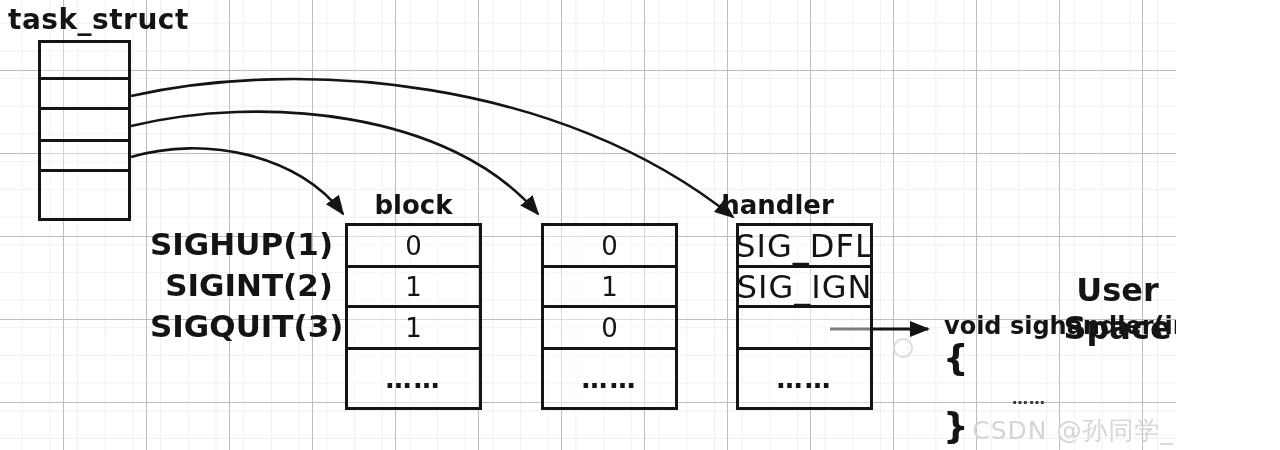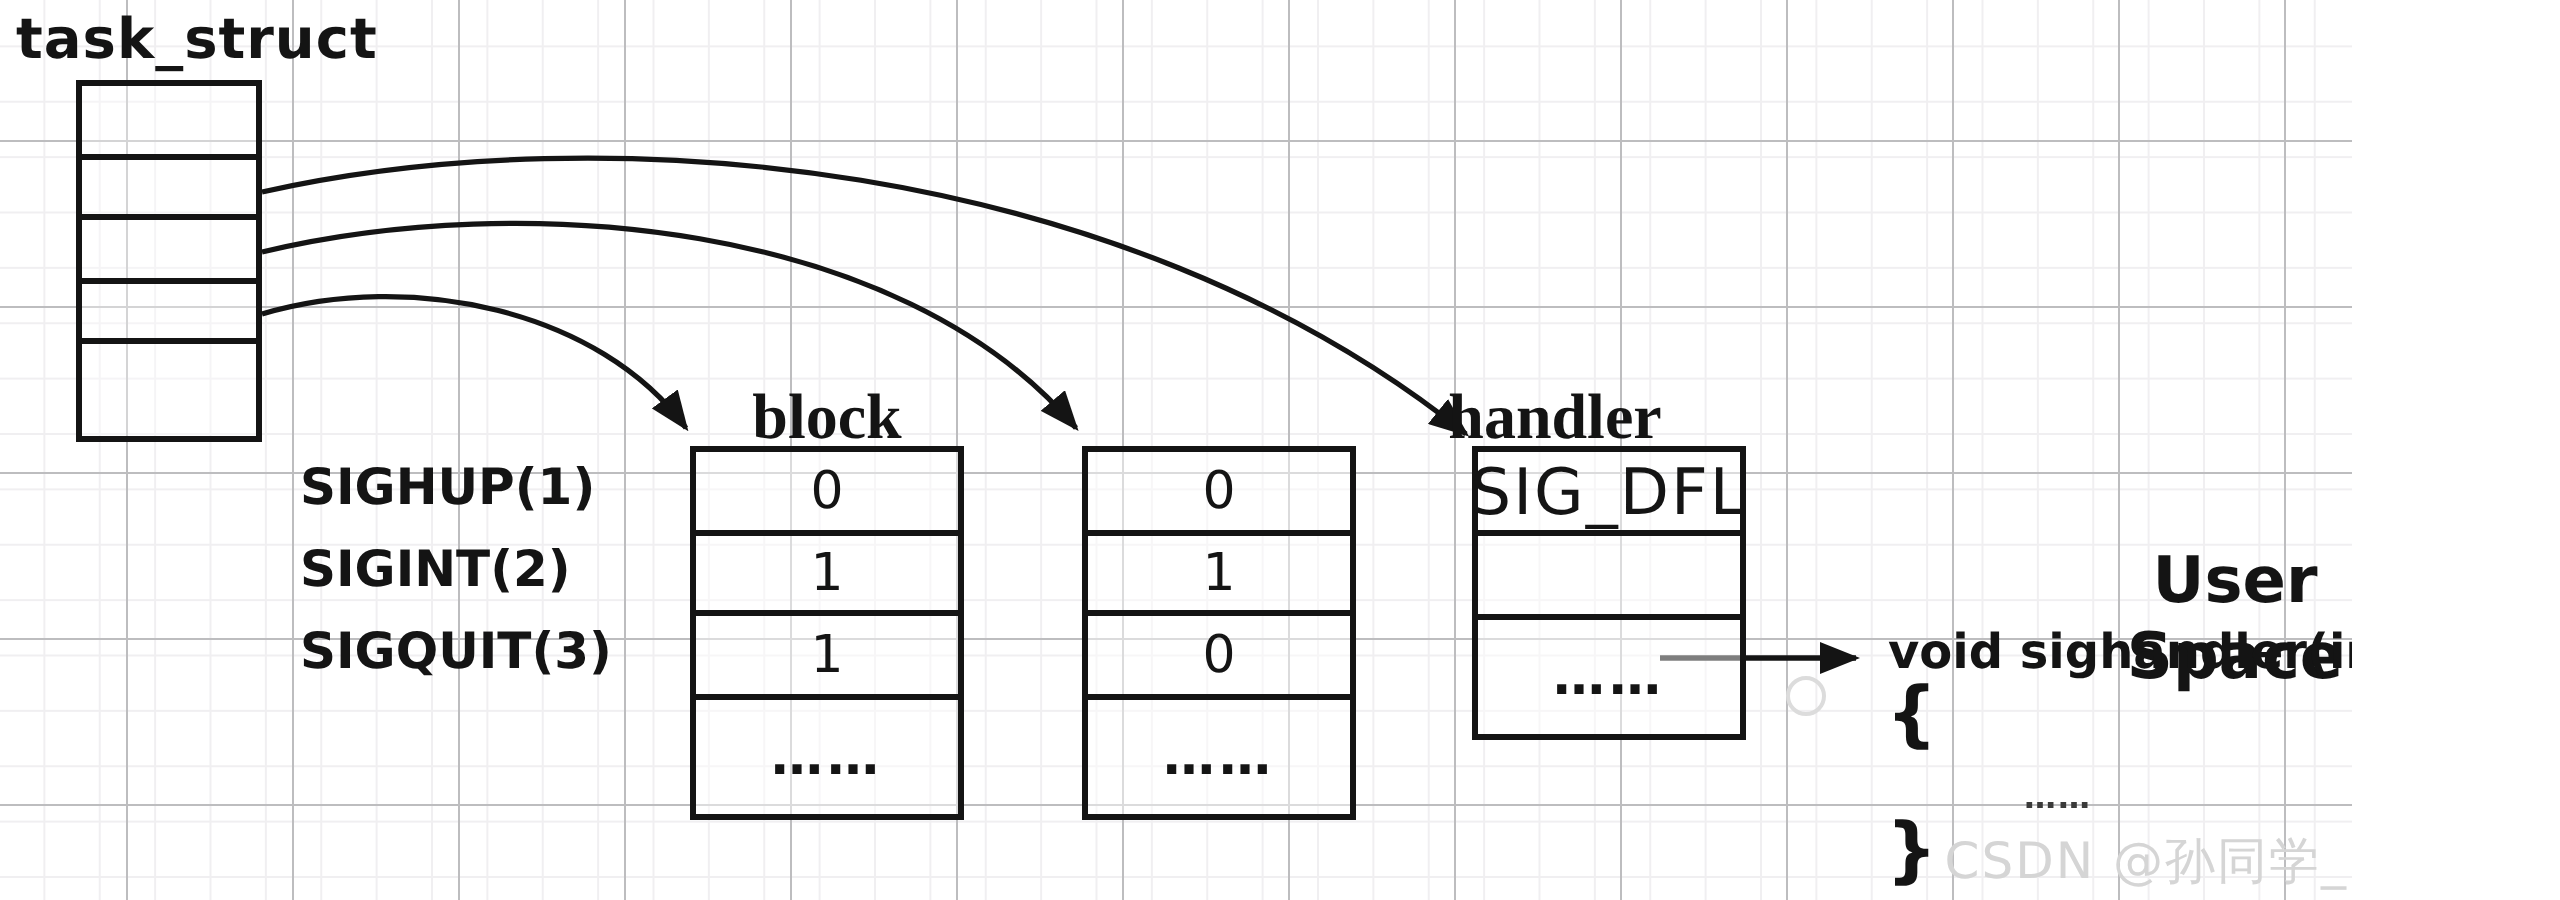--- a/index.html
+++ b/index.html
@@ -27,22 +27,22 @@
   
   .tbl{border:3px solid #141414; width:131px; background:rgba(255,255,255,0.45);}
   .tbl .cell{
     border-bottom:3px solid #141414;
     display:flex; align-items:center; justify-content:center;
     font-size:26px; line-height:1;
   }
   .tbl .cell:last-child{border-bottom:none;}
   .tbl .cell.mono{font-size:32px; letter-spacing:1px;}
   .dots{font-weight:bold; font-size:20px; letter-spacing:2px;}
-  .colhead{font-size:32px; font-weight:600; text-align:center;font-family:Liberation Serif, serif;}
-  .rowlabel{font-size:25px; font-weight:600; width:183px; line-height:30px; white-space:nowrap;}
+  .colhead{font-size:26px; font-weight:600; text-align:center;}
+  .rowlabel{font-size:31px; font-weight:600; text-align:right; width:183px; line-height:30px; white-space:nowrap;}
   .us-title{font-size:32px; font-weight:600; text-align:center; width:195px;}
   .us-sig{font-size:24px; font-weight:600; white-space:nowrap;}
   .brace{font-size:36px; font-weight:600; line-height:1;}
   .us-dots{font-size:16px; font-weight:bold; letter-spacing:1px; color:#3a3a3a;}
   .watermark{font-size:25px; color:#d5d5d5; white-space:nowrap; letter-spacing:1px;}
   svg{display:block;}
 </style>
 </head>
 <body>
 
@@ -87,20 +87,21 @@
 
   <div class="abs tbl" style="left:541px; top:223px;">
     <div class="cell" style="height:39px;">0</div>
     <div class="cell" style="height:37px;">1</div>
     <div class="cell" style="height:39px;">0</div>
     <div class="cell dots" style="height:57px;">……</div>
   </div>
 
   <div class="abs tbl" style="left:736px; top:223px;">
     <div class="cell mono" style="height:39px;">SIG_DFL</div>
+    <div class="cell mono" style="height:37px;">SIG_IGN</div>
     <div class="cell" style="height:39px;"></div>
     <div class="cell dots" style="height:57px;">……</div>
   </div>
 
   <div class="abs us-title" style="left:1020px; top:271px;">User Space</div>
   <div class="abs us-sig" style="left:944px; top:312px;">void sighandler(int signo)</div>
   <div class="abs brace" style="left:943px; top:340px;">{</div>
   <div class="abs us-dots" style="left:1012px; top:389px;">……</div>
   <div class="abs brace" style="left:943px; top:408px;">}</div>
 

